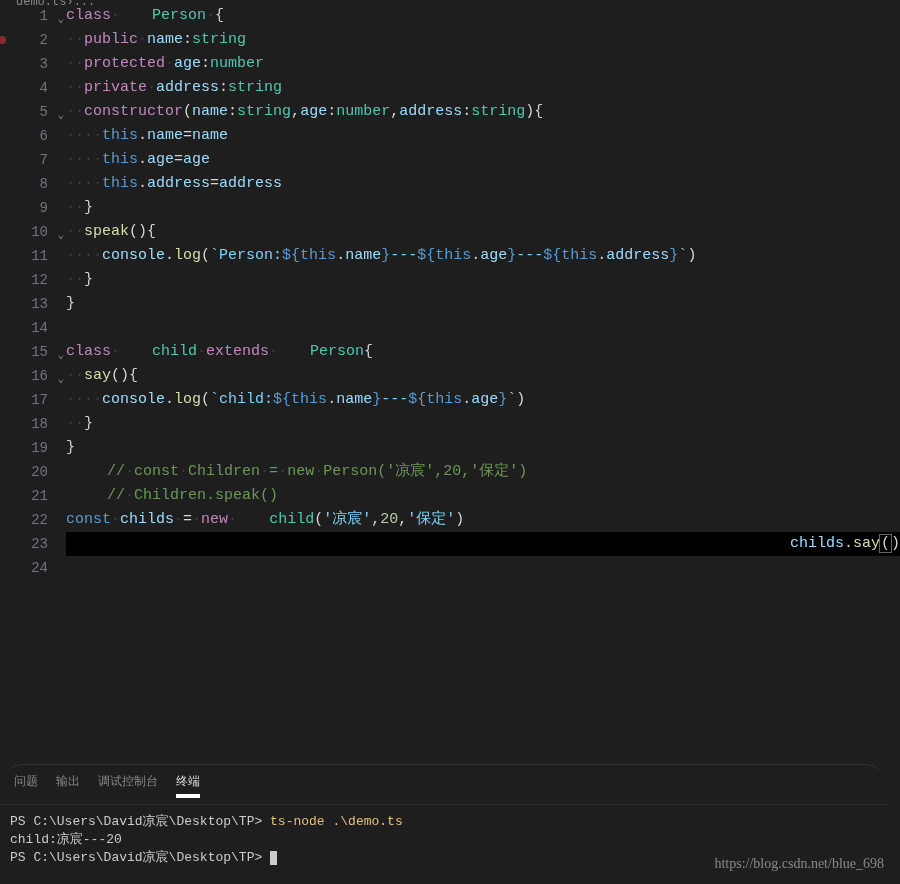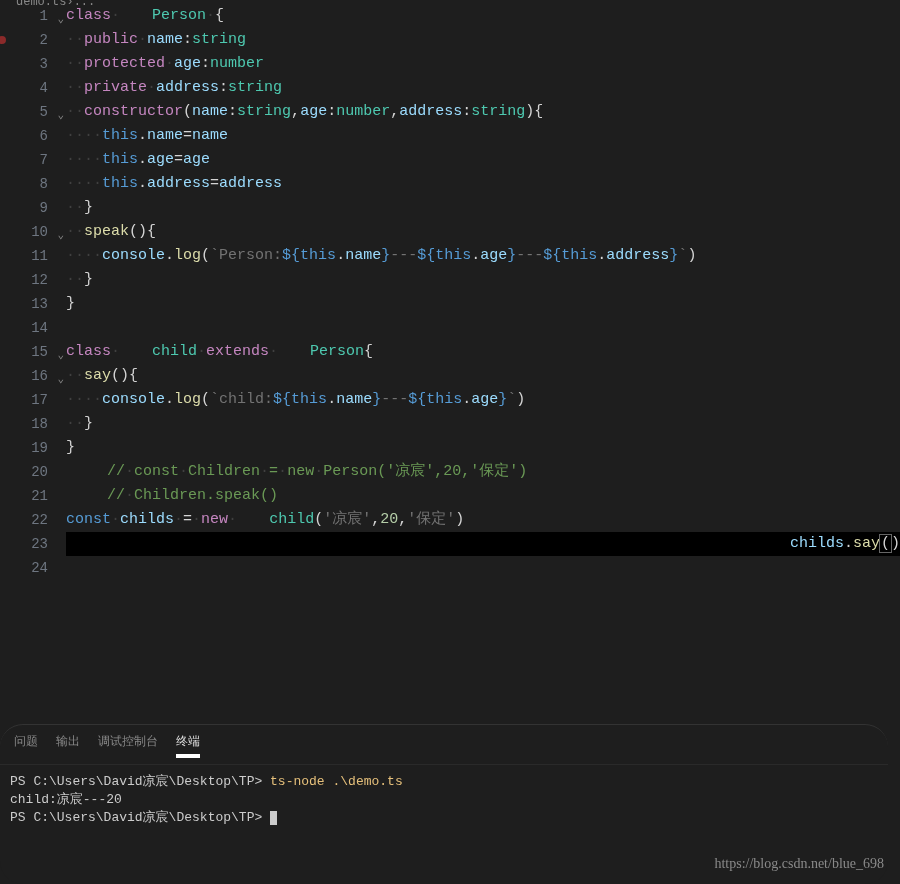--- a/index.html
+++ b/index.html
@@ -64,34 +64,34 @@
   }
   .code .row { height: 24px; }
   .hl { background: #000000; text-align: right; }
   .kw { color: #c586c0; }
   .mod { color: #c586c0; }
   .cls { color: #4ec9b0; margin-left: 32px; }
   .fn { color: #dcdcaa; }
   .var { color: #9cdcfe; }
   .prop { color: #9cdcfe; }
   .typ { color: #4ec9b0; }
-  .str { color: #737373; font-family: Liberation Mono, monospace; }
+  .str { color: #7dd3fc; font-family: Liberation Mono, monospace; }
   .num { color: #b5cea8; }
   .pun { color: #d4d4d4; }
   .cmt { color: #6a9955; margin-left: 41px; }
   .tmpl { color: #569cd6; }
   .ws { color: #404040; }
   .bracket-box { border: 1px solid #666; padding: 0 1px; margin:-1px;}
   
   .panel {
     position: absolute;
     bottom: 0;
     left: 0;
     right: 12px;
-    height: 160px;
+    height: 120px;
     background: #1e1e1e;
     border-top: 1px solid #333;
     border-radius: 23px;
   }
   .tabs {
     display: flex;
     gap: 18px;
     padding: 8px 14px 6px;
     font-size: 12px;
     color: #888;

